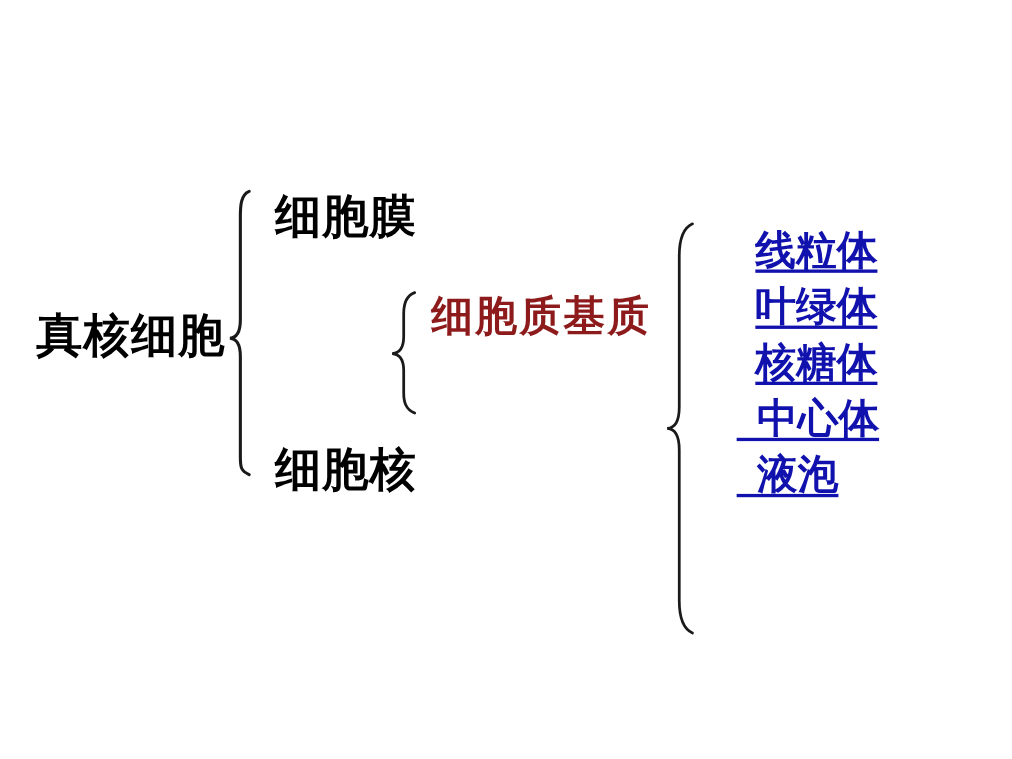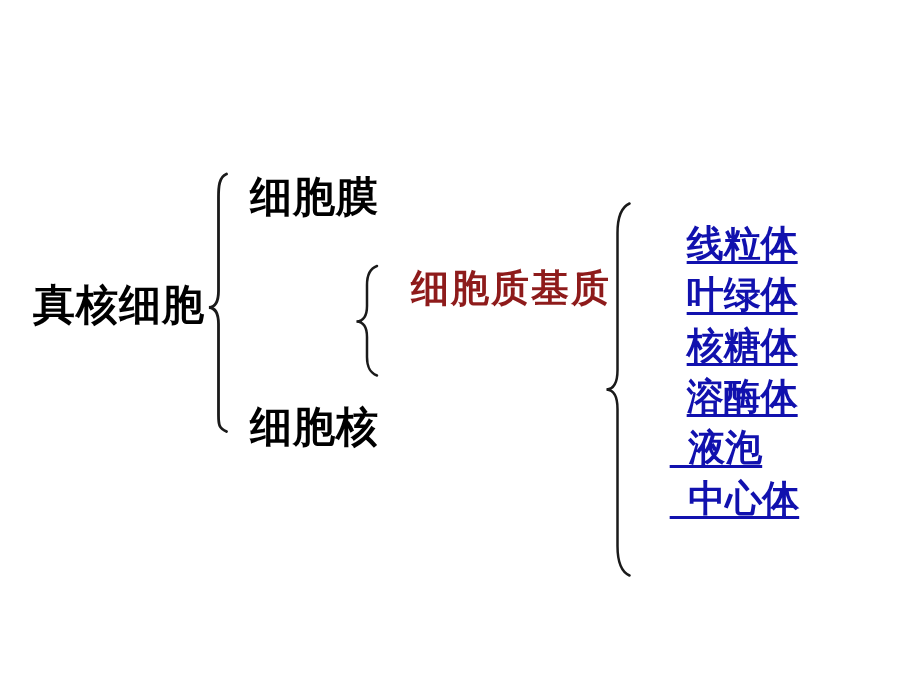--- a/index.html
+++ b/index.html
@@ -42,27 +42,27 @@
   .cytoplasm-lbl { left: 226px; top: 294px; }
   .nucleus-lbl   { left: 250px; top: 406px; }
 
   .red-lbl {
     font-family: "Liberation Serif", serif;
     font-weight: 700;
     font-size: 38px;
     line-height: 40px;
     color: #8e1b1b;
   }
-  .matrix-lbl    { left: 392px; top: 268px; letter-spacing: 2px; margin-left: 19px; }
+  .matrix-lbl    { left: 392px; top: 268px; letter-spacing: 2px; }
   .organcat-lbl  { left: 398px; top: 338px; letter-spacing: 37px; }
 
   .organelle-list {
     position: absolute;
     left: 643px;
-    top: 167px;
+    top: 152px;
     width: 230px;
   }
   .org-row {
     height: 51px;
     line-height: 51px;
     white-space: pre;
   }
   .org-row.indent { padding-left: 17px; }
   .org-link {
     font-family: "Liberation Serif", serif;
@@ -100,24 +100,21 @@
   <div class="organelle-list">
     <div class="org-row indent">
       <span class="org-link">线粒体</span>
     </div>
     <div class="org-row indent">
       <span class="org-link">叶绿体</span>
     </div>
     <div class="org-row indent">
       <span class="org-link">核糖体</span>
     </div>
-    <div class="org-row indent">
-      <span class="org-link">溶酶体</span>
+    <div class="org-row">
+      <span class="org-link">&nbsp;&nbsp;中心体</span>
     </div>
     <div class="org-row">
       <span class="org-link">&nbsp;&nbsp;液泡</span>
-    </div>
-    <div class="org-row">
-      <span class="org-link">&nbsp;&nbsp;中心体</span>
     </div>
   </div>
 
 </div>
 
 </body></html>

